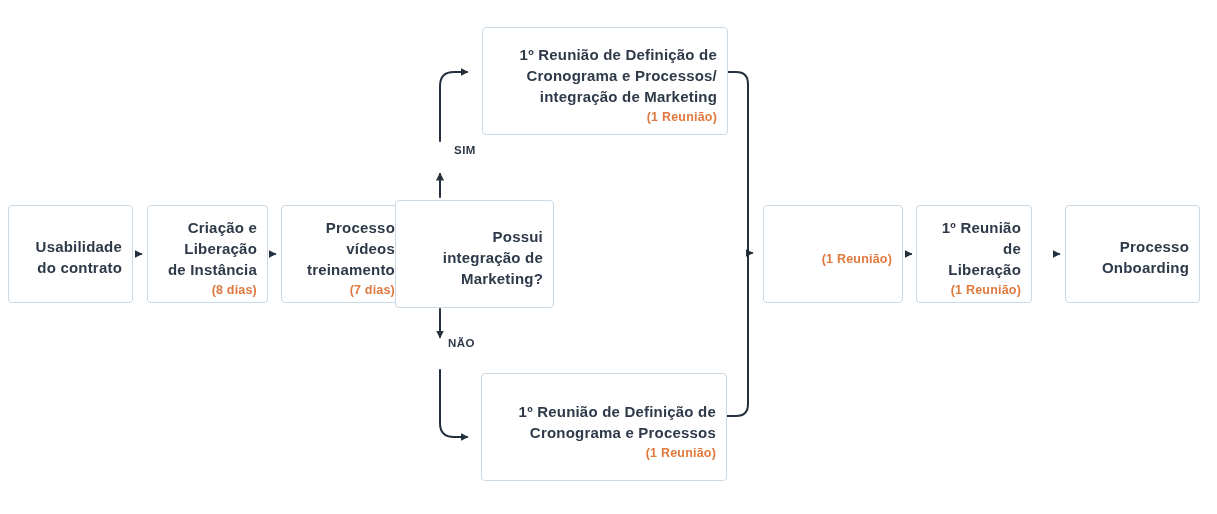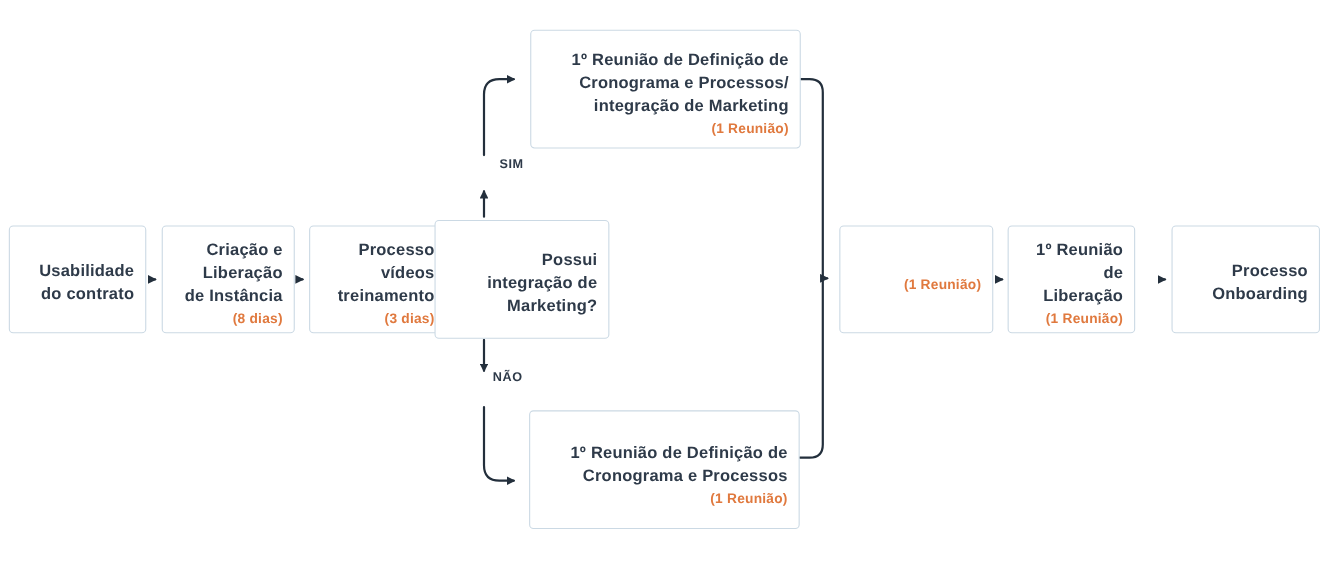--- a/index.html
+++ b/index.html
@@ -90,21 +90,21 @@
     <div class="title">Criação e
 Liberação
 de Instância</div>
     <div class="note">(8 dias)</div>
   </div>
 
   <div class="node" style="left:281px;top:205px;width:125px;height:98px">
     <div class="title">Processo
 vídeos
 treinamento</div>
-    <div class="note">(3 dias)</div>
+    <div class="note">(7 dias)</div>
   </div>
 
   <div class="node" style="left:395px;top:200px;width:159px;height:108px">
     <div class="title">Possui
 integração de
 Marketing?</div>
   </div>
 
   <div class="node" style="left:482px;top:27px;width:246px;height:108px">
     <div class="title">1º Reunião de Definição de

